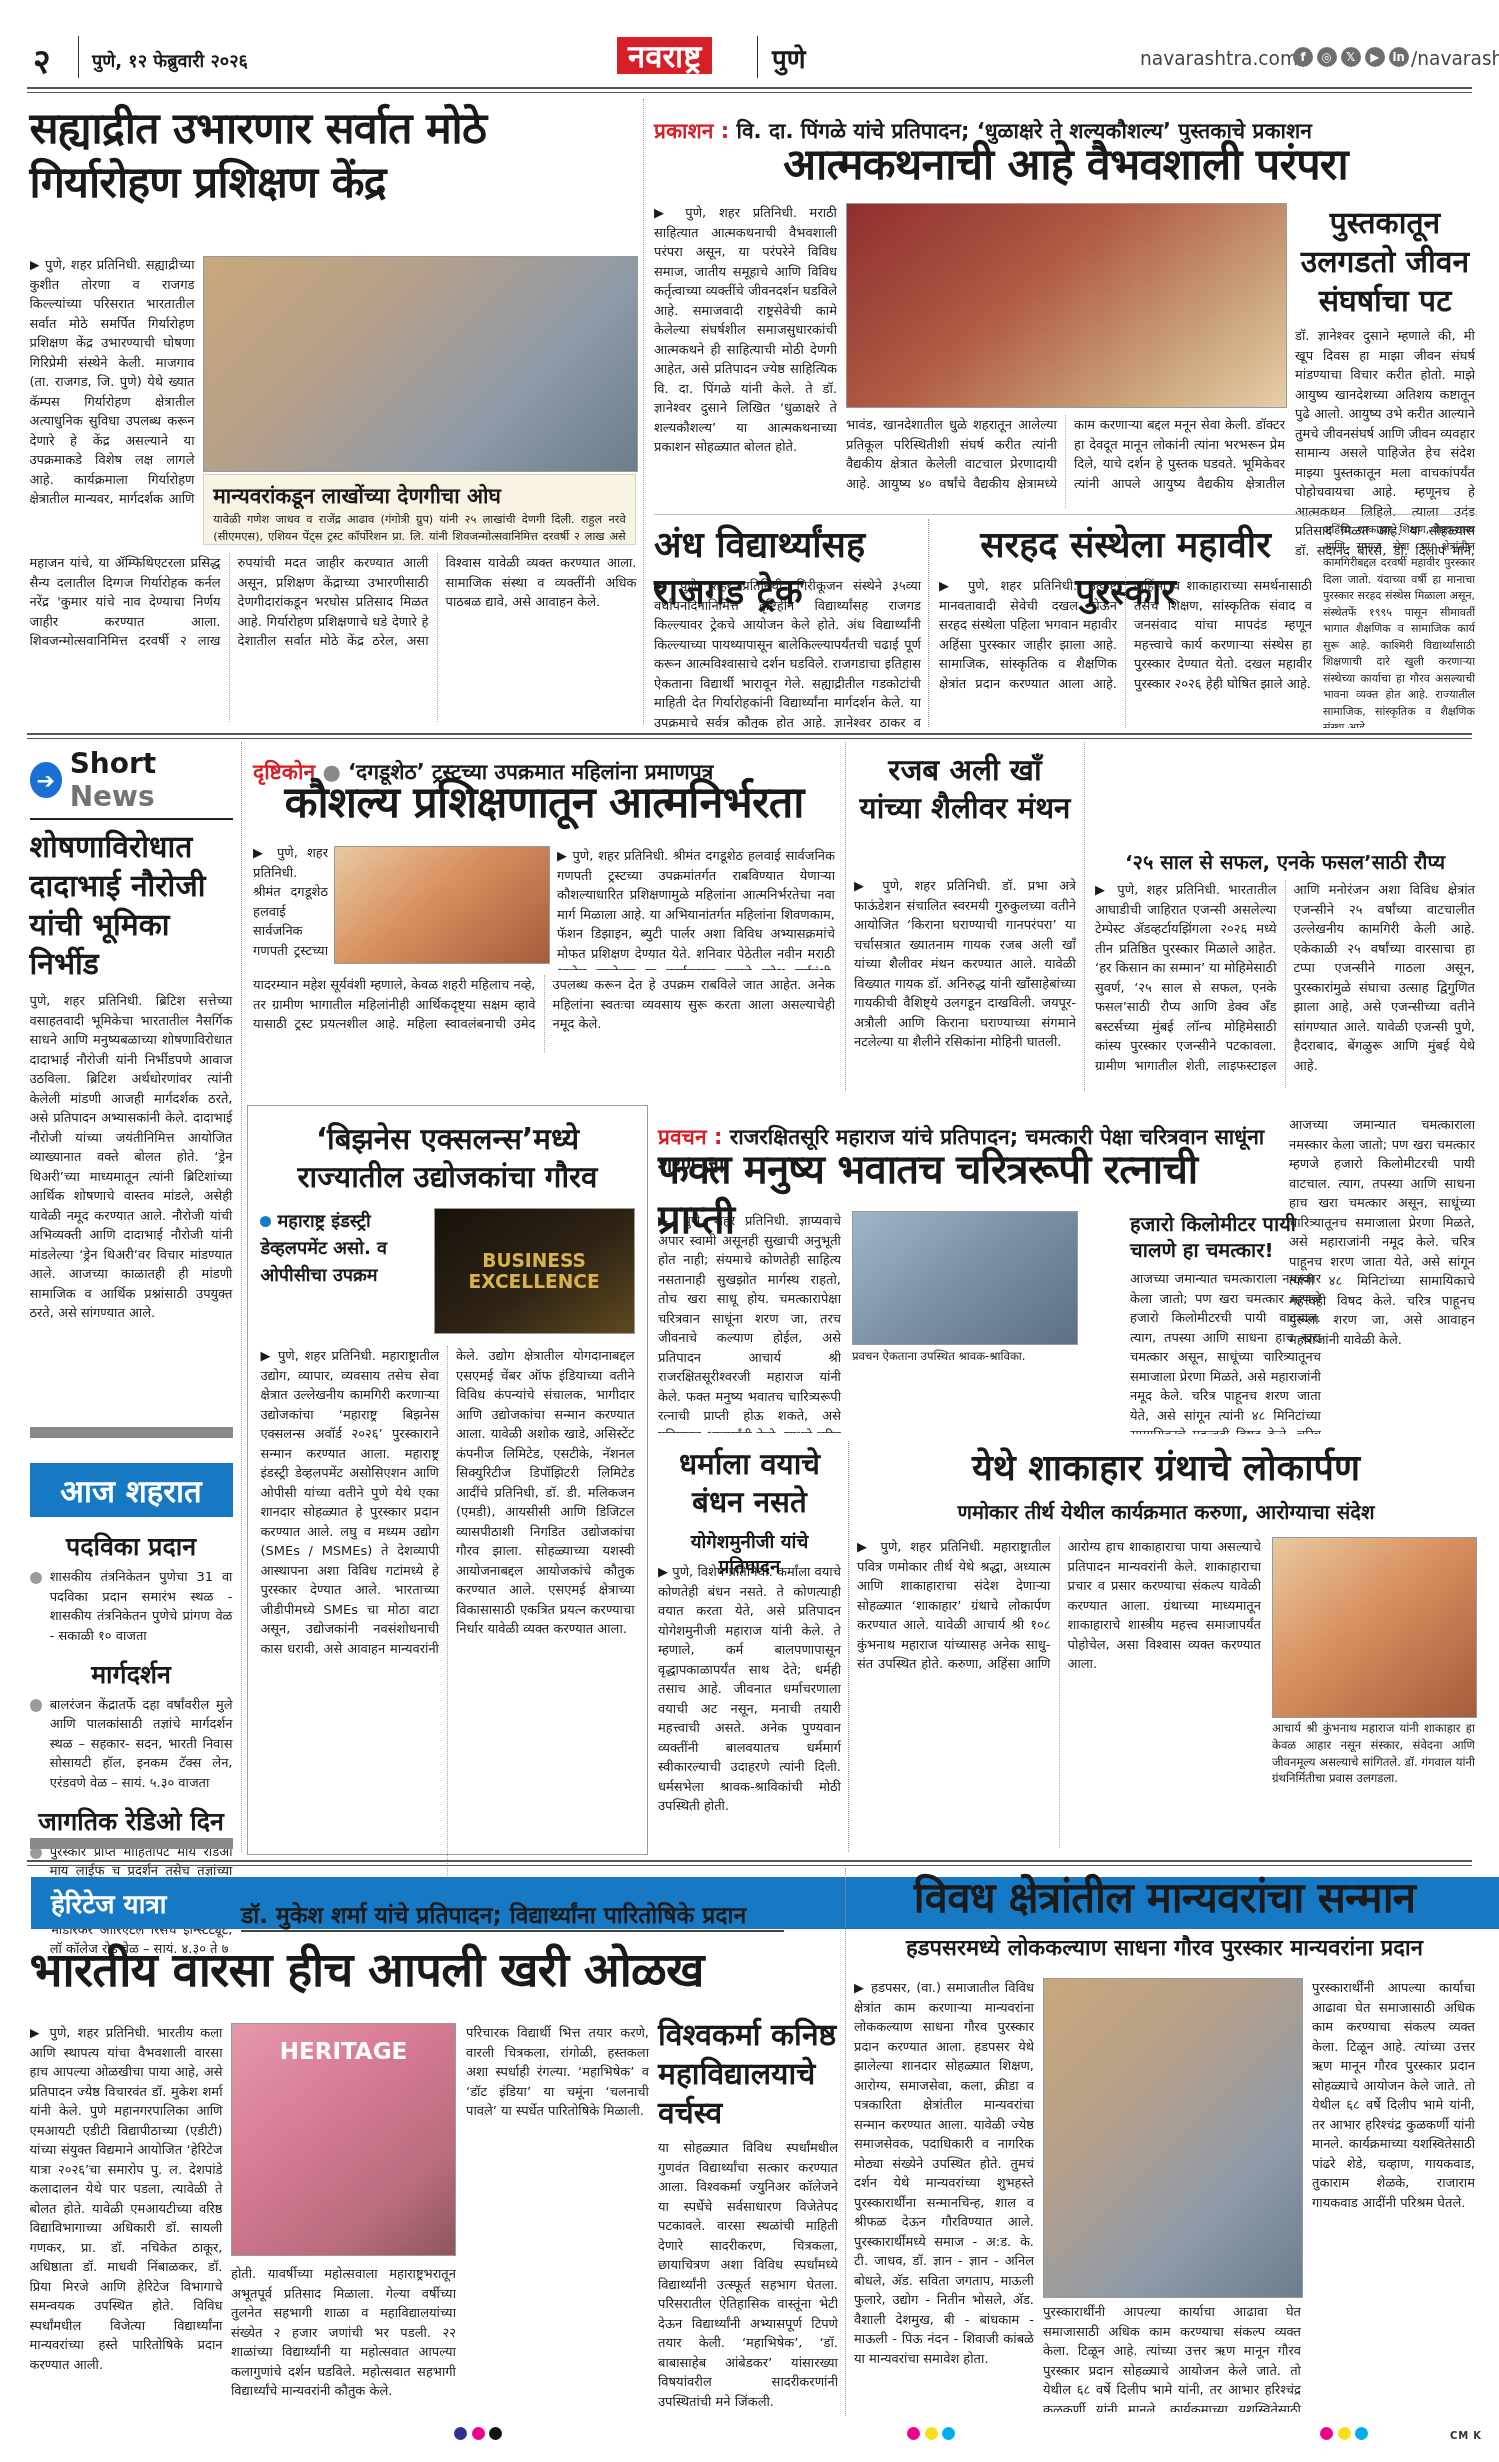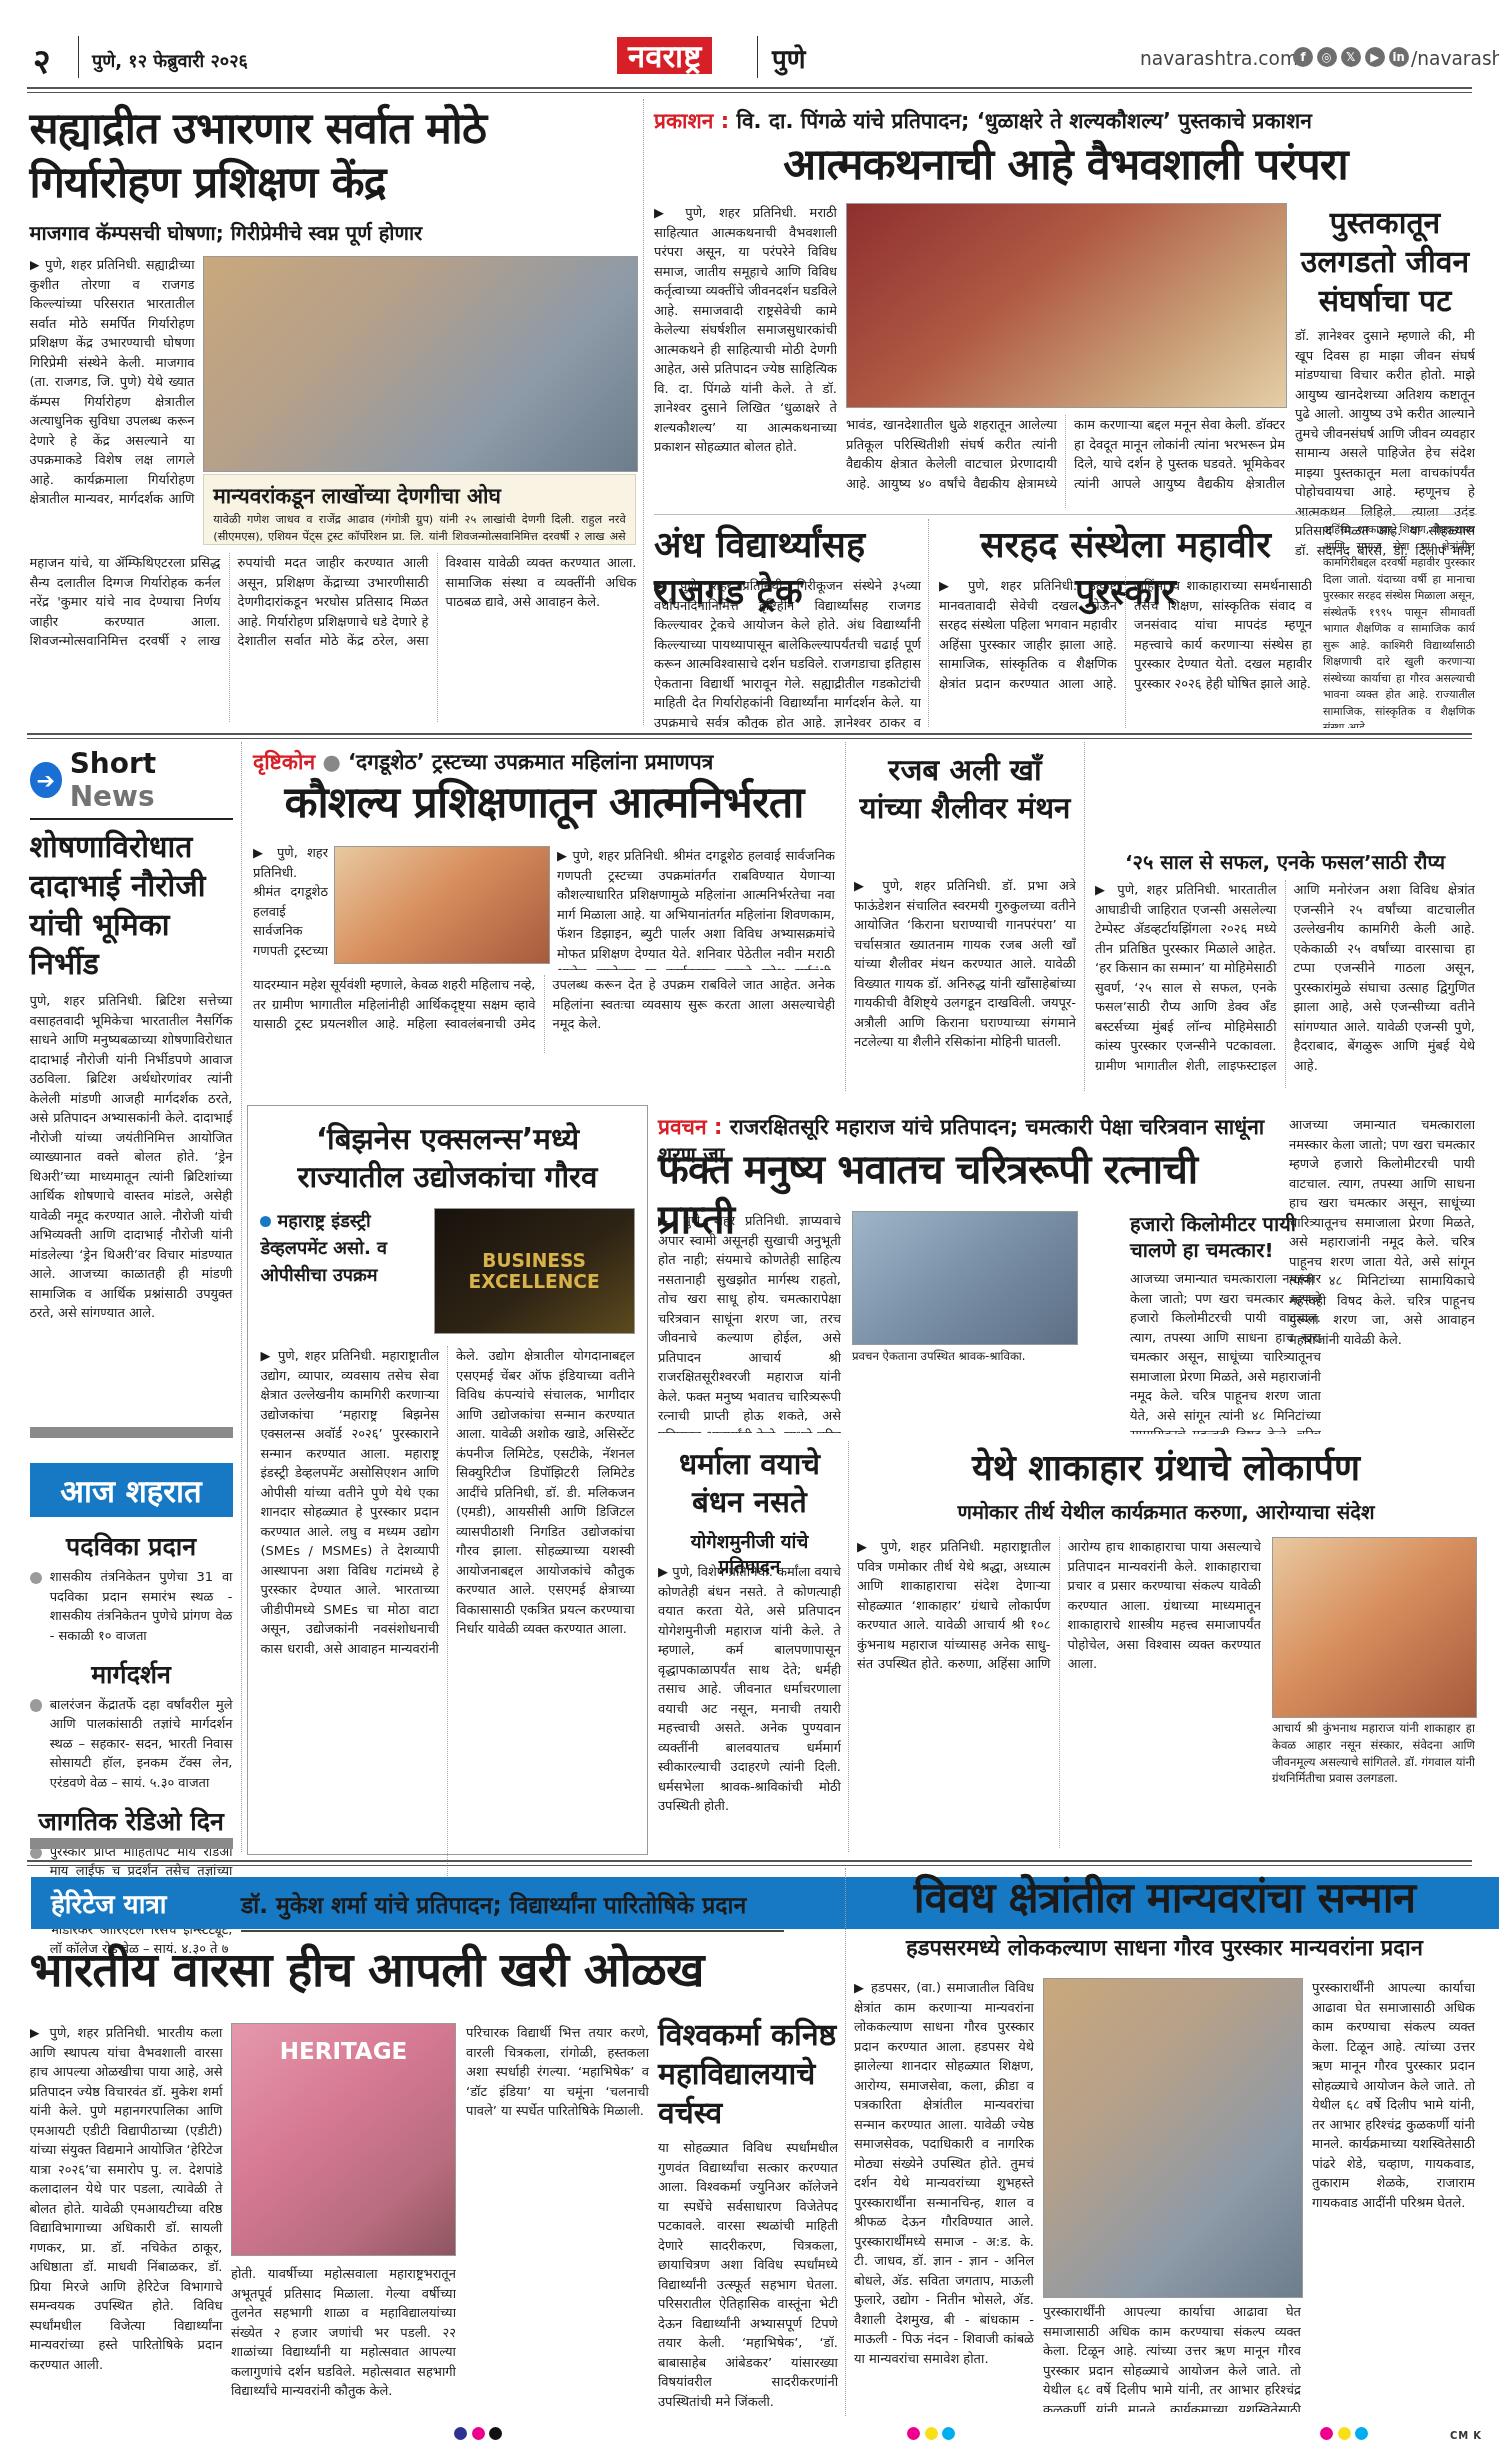--- a/index.html
+++ b/index.html
@@ -12,21 +12,21 @@
   .logo{background:#d61f26;color:#fff;font-size:31px;font-weight:bold;padding:1.6px 11px;line-height:1.1;}
   .edition{font-size:26px;font-weight:bold;}
   .web{font-size:18.6px;color:#444;}
   .social{display:flex;gap:3.9px;align-items:center;}
   .soc{width:20px;height:20px;border-radius:50%;background:#6e6e6e;color:#fff;font-size:11.6px;
        display:flex;align-items:center;justify-content:center;font-weight:bold;}
   .rule2{border-top:2.3px solid #555;border-bottom:0.8px solid #555;height:3.1px;}
   .vsep{border-left:1.6px dotted #9a9a9a;}
   .hbar{background:#8a8a8a;height:11px;}
   
-  .kicker{font-size:21px;font-weight:bold;}
+  .kicker{font-size:21px;font-weight:bold;margin-top:10px;}
   .kicker .red{color:#d61f26;}
   .headline-xl{font-size:43px;font-weight:bold;line-height:1.25;letter-spacing:-0.8px;}
   .headline-lg{font-size:36px;font-weight:bold;line-height:1.3;}
   .headline-md{font-size:29.5px;font-weight:bold;line-height:1.3;}
   .headline-sm{font-size:30px;font-weight:bold;line-height:1.3;}
   .subhead{font-size:20px;font-weight:bold;}
   .body-txt{font-size:13px;line-height:1.5;text-align:justify;}
   .cols-2{column-count:2;column-gap:17px;column-rule:0.8px dotted #aaa;}
   .cols-3{column-count:3;column-gap:17px;column-rule:0.8px dotted #aaa;}
   .photo{background:linear-gradient(135deg,#c9a87c 0%,#b5a08a 35%,#8d9aa8 70%,#6c7d8c 100%);
@@ -84,21 +84,20 @@
     <span class="soc">◎</span>
     <span class="soc">𝕏</span>
     <span class="soc">▶</span>
     <span class="soc">in</span>
   </div>
   <div class="abs web" style="left:1411px;top:48px;">/navarashtra</div>
 
   <div class="abs rule2" style="left:27px;top:87px;width:1445px;"></div>
 
   <div class="abs headline-xl" style="left:29.5px;top:102px;width:598px;">सह्याद्रीत उभारणार सर्वात मोठे गिर्यारोहण प्रशिक्षण केंद्र</div>
-  <div class="abs subhead" style="left:29.5px;top:219px;width:598px;">माजगाव कॅम्पसची घोषणा; गिरीप्रेमीचे स्वप्न पूर्ण होणार</div>
   <div class="abs body-txt" style="left:29.5px;top:255px;width:165px;height:256px;overflow:hidden;">▶ पुणे, शहर प्रतिनिधी. सह्याद्रीच्या कुशीत तोरणा व राजगड किल्ल्यांच्या परिसरात भारतातील सर्वात मोठे समर्पित गिर्यारोहण प्रशिक्षण केंद्र उभारण्याची घोषणा गिरिप्रेमी संस्थेने केली. माजगाव (ता. राजगड, जि. पुणे) येथे ख्यात कॅम्पस गिर्यारोहण क्षेत्रातील अत्याधुनिक सुविधा उपलब्ध करून देणारे हे केंद्र असल्याने या उपक्रमाकडे विशेष लक्ष लागले आहे. कार्यक्रमाला गिर्यारोहण क्षेत्रातील मान्यवर, मार्गदर्शक आणि गिरिप्रेमी उपस्थित होते. प्रख्यात उद्योगपती व संस्थेचे मार्गदर्शक डॉ. प्रमोद चौधरी, गिरिप्रेमीचे संस्थापक यांच्या हस्ते प्रशिक्षण केंद्राच्या आराखड्याचे अनावरण करण्यात आले. विविध इमारती व विभागांना भारतीय दिग्गज गिर्यारोहकांची नावे दिली जाणार आहेत. गिर्यारोहक के. एन. के. उर्फ आबासाहेब</div>
   <div class="abs photo" style="left:203px;top:256px;width:433px;height:214px;"></div>
   <div class="abs capbox" style="left:203px;top:474px;width:433px;height:71px;">
     <div class="captitle">मान्यवरांकडून लाखोंच्या देणगीचा ओघ</div>
     <div class="capbody" style="height:31px;overflow:hidden;">यावेळी गणेश जाधव व राजेंद्र आढाव (गंगोत्री ग्रुप) यांनी २५ लाखांची देणगी दिली. राहुल नरवे (सीएमएस), एशियन पेंट्स ट्रस्ट कॉर्पोरेशन प्रा. लि. यांनी शिवजन्मोत्सवानिमित्त दरवर्षी २ लाख असे सहा वर्षांत मिळून १२ लाख, तसेच अन्य मान्यवरांकडून (निधी) यांनी २० लाखांची मदत केली. संस्थेच्या संचालक मंडळाने निधी देणाऱ्या सर्वांचे आभार मानले.</div>
   </div>
   <div class="abs body-txt cols-3" style="left:29.5px;top:553px;width:607px;height:169px;overflow:hidden;">महाजन यांचे, या ॲम्फिथिएटरला प्रसिद्ध सैन्य दलातील दिग्गज गिर्यारोहक कर्नल नरेंद्र 'कुमार यांचे नाव देण्याचा निर्णय जाहीर करण्यात आला. शिवजन्मोत्सवानिमित्त दरवर्षी २ लाख रुपयांची मदत जाहीर करण्यात आली असून, प्रशिक्षण केंद्राच्या उभारणीसाठी देणगीदारांकडून भरघोस प्रतिसाद मिळत आहे. गिर्यारोहण प्रशिक्षणाचे धडे देणारे हे देशातील सर्वात मोठे केंद्र ठरेल, असा विश्वास यावेळी व्यक्त करण्यात आला. सामाजिक संस्था व व्यक्तींनी अधिक पाठबळ द्यावे, असे आवाहन केले.</div>
 
   <div class="abs vsep" style="left:643px;top:99px;height:626px;"></div>
 

